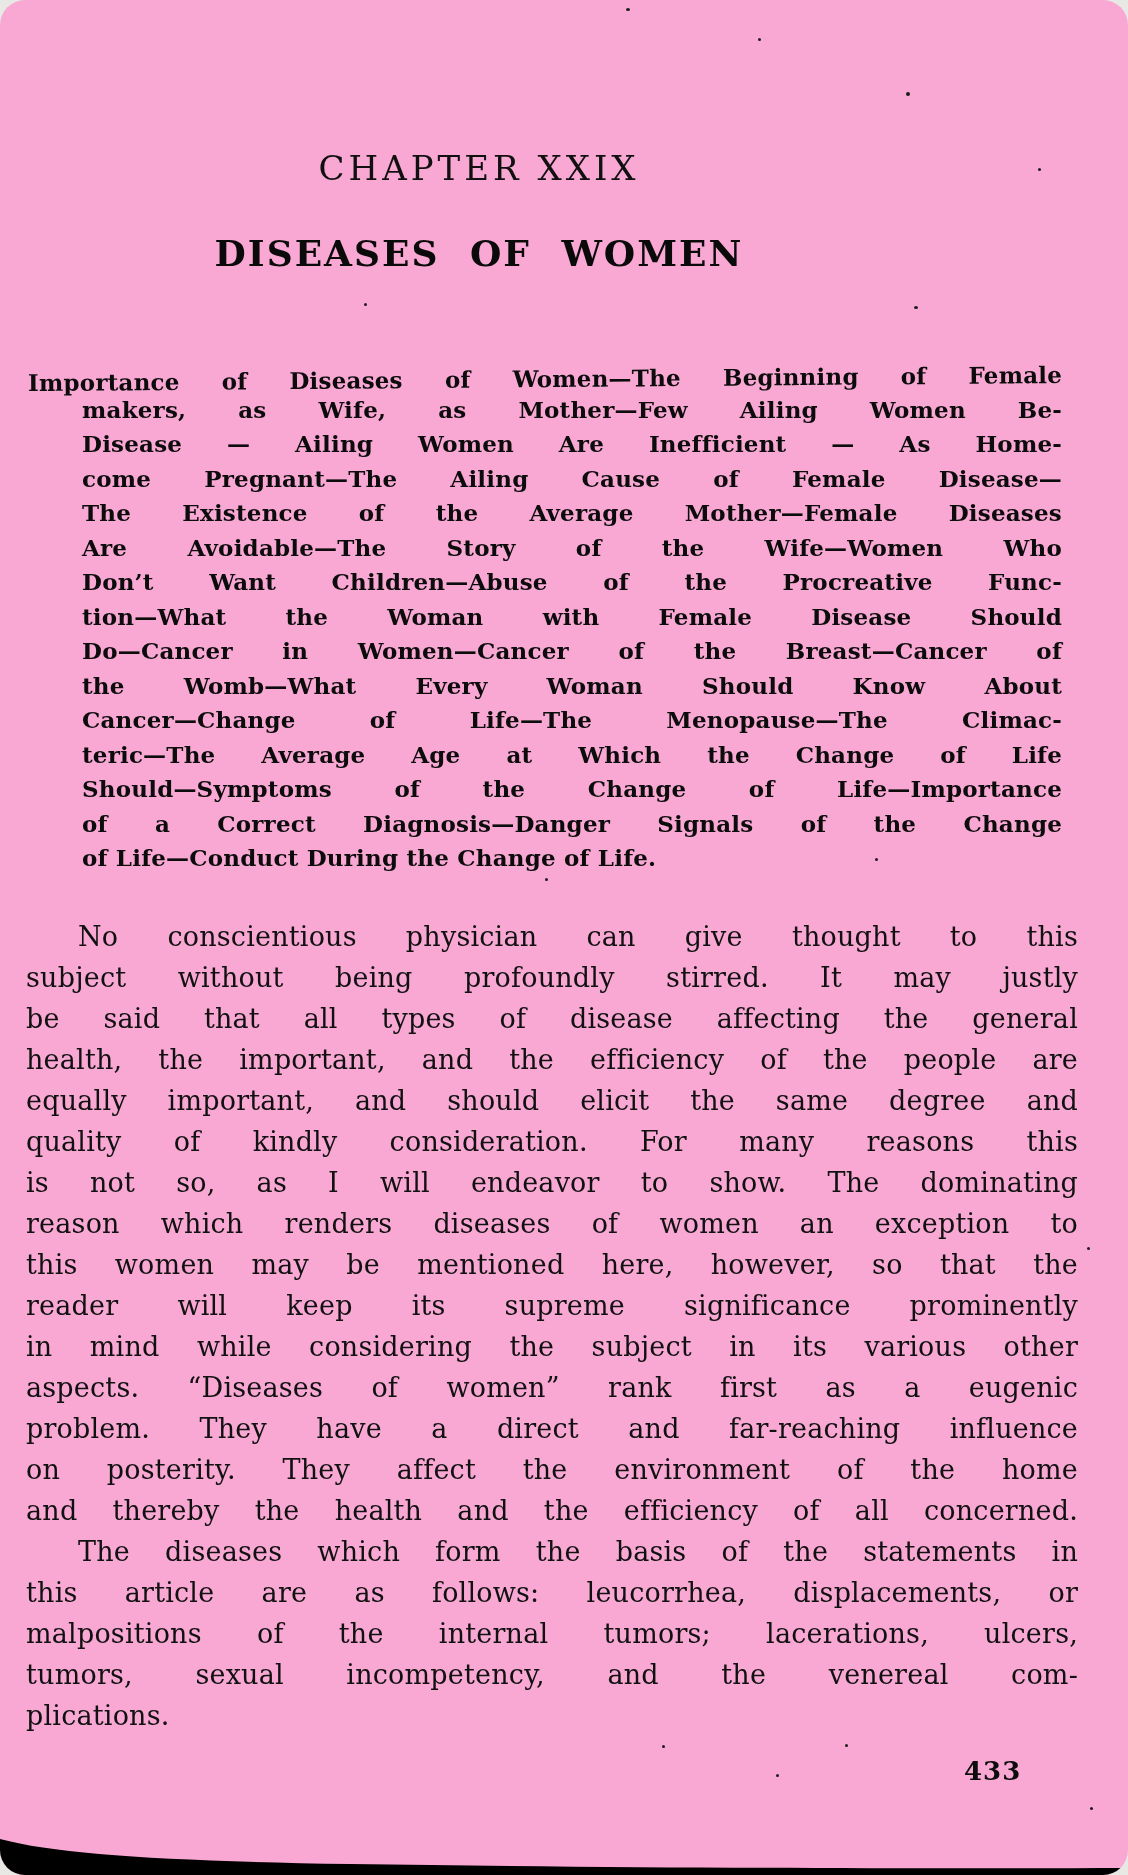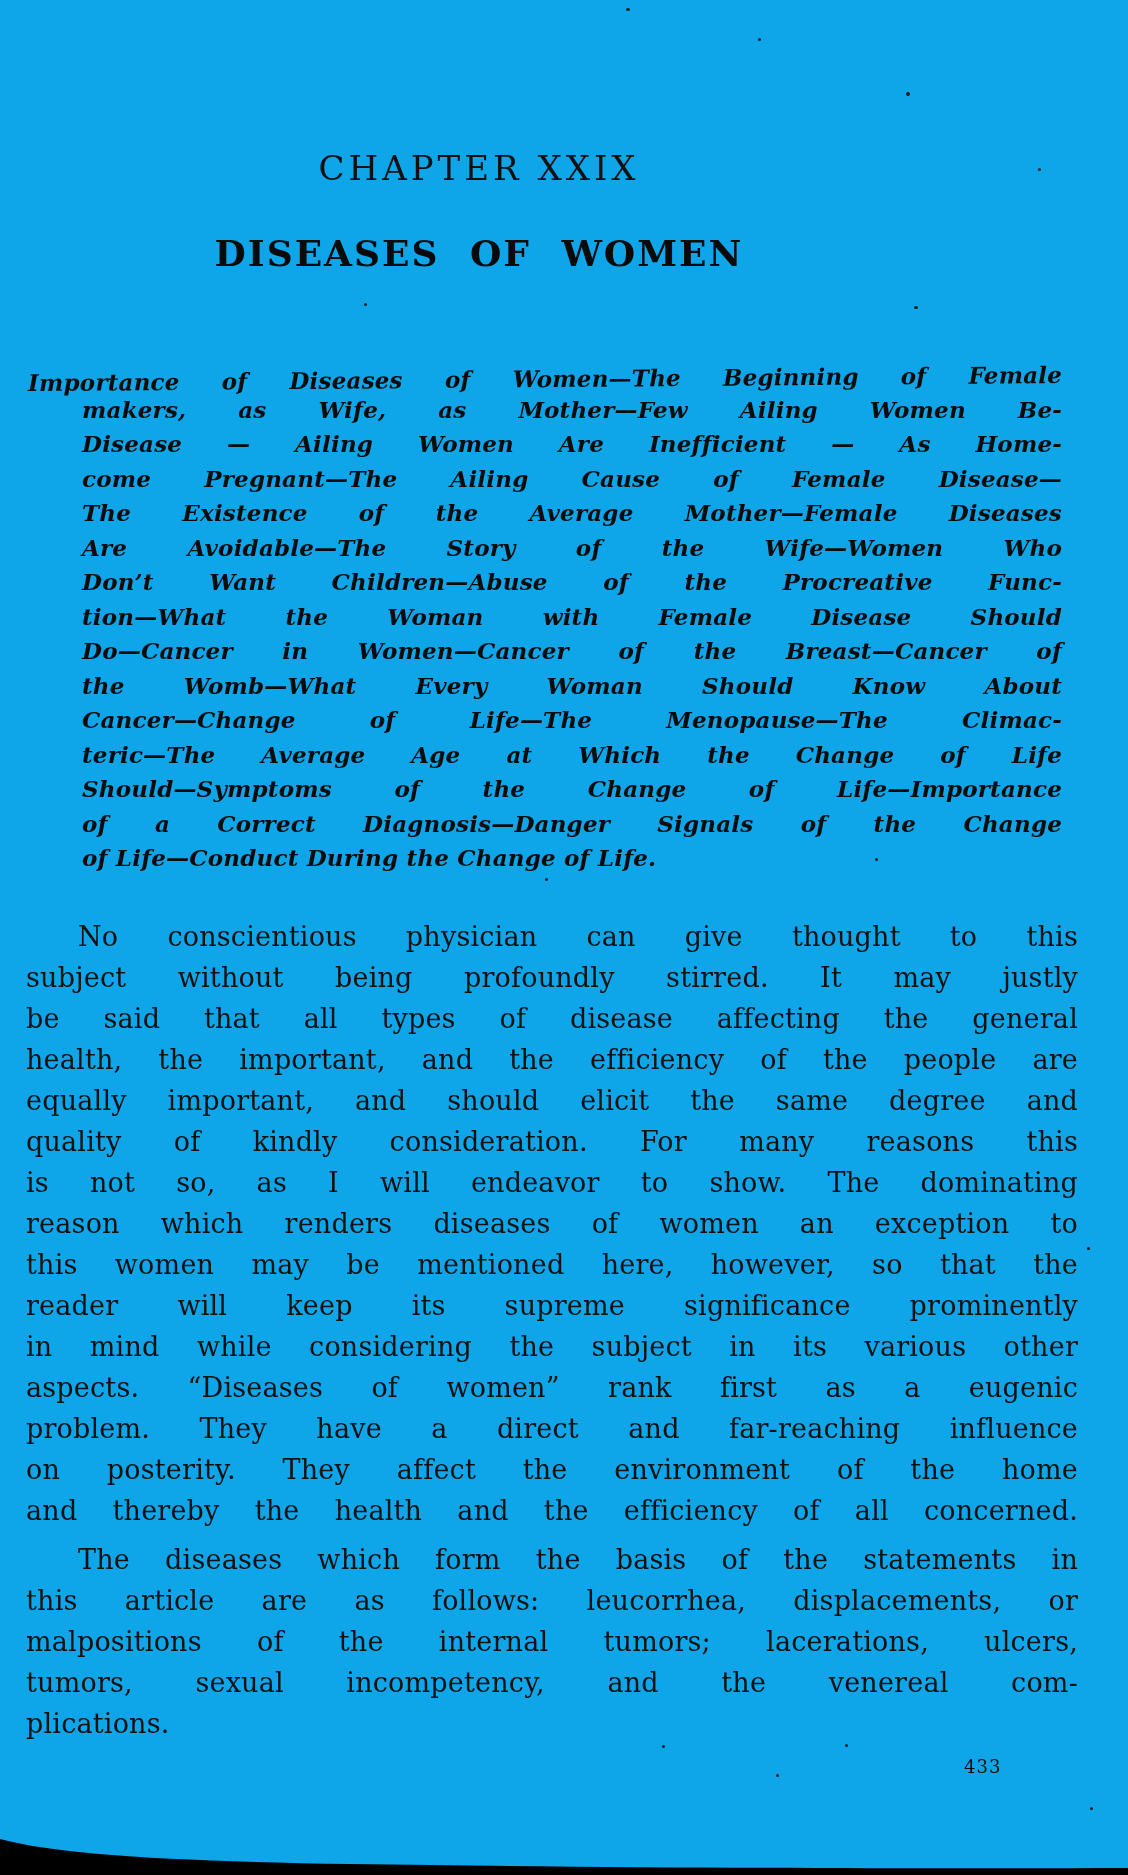--- a/index.html
+++ b/index.html
@@ -1,23 +1,24 @@
 <!DOCTYPE html>
 <html><head>
 <meta charset="utf-8">
 <style>
   html,body { margin:0; padding:0; background:#e8e8e4; }
   .page {
     position:relative;
     width:1128px; height:1875px;
     margin:0 auto;
-    background:#0ea5e9;
+    background:#f9a8d4;
     color:#0d0d0d;
     font-family:"DejaVu Serif","Liberation Serif",serif;
     overflow:hidden;
+    border-radius:25px;
   }
   .headings { position:absolute; left:0; top:0; width:1128px; transform:translateX(-85px); }
   .chapter-heading {
     margin-top:148px;
     text-align:center;
     font-size:34px; font-weight:normal;
     letter-spacing:4px;
     color:#101010;
   }
   .page-title {
@@ -28,40 +29,39 @@
     color:#0a0a0a;
   }
   .content { position:absolute; left:26px; top:0; width:1052px; }
   .summary {
     margin-top:358px;
     padding-left:56px; padding-right:16px;
     font-size:23px; font-weight:bold;
     line-height:34.5px;
     letter-spacing:0.2px;
     color:#0c0c0c;
-    font-style:italic;
   }
   .summary .tline:first-child {
     text-indent:-54px;
     transform:rotate(-0.45deg);
     transform-origin:100% 50%;
   }
   .body-text {
     margin-top:40px;
     font-size:27px;
     line-height:41px;
     letter-spacing:0.2px;
     color:#111;
   }
-  .para .tline:first-child { text-indent:52px;margin-top:8px; }
+  .para .tline:first-child { text-indent:52px; }
   .tline { text-align:justify; text-align-last:justify; }
   .tline-last { text-align-last:left; }
   .page-number {
     position:absolute; left:964px; top:1756px;
-    font-size:18px; font-weight:normal;
+    font-size:26px; font-weight:bold;
     letter-spacing:1px;
   }
   .scan-shadow { position:absolute; left:0; bottom:0; width:1128px; height:48px; }
   .speck { position:absolute; background:#1c1c1c; border-radius:50%; }
 </style>
 </head>
 <body>
 
 <div class="page">
 

